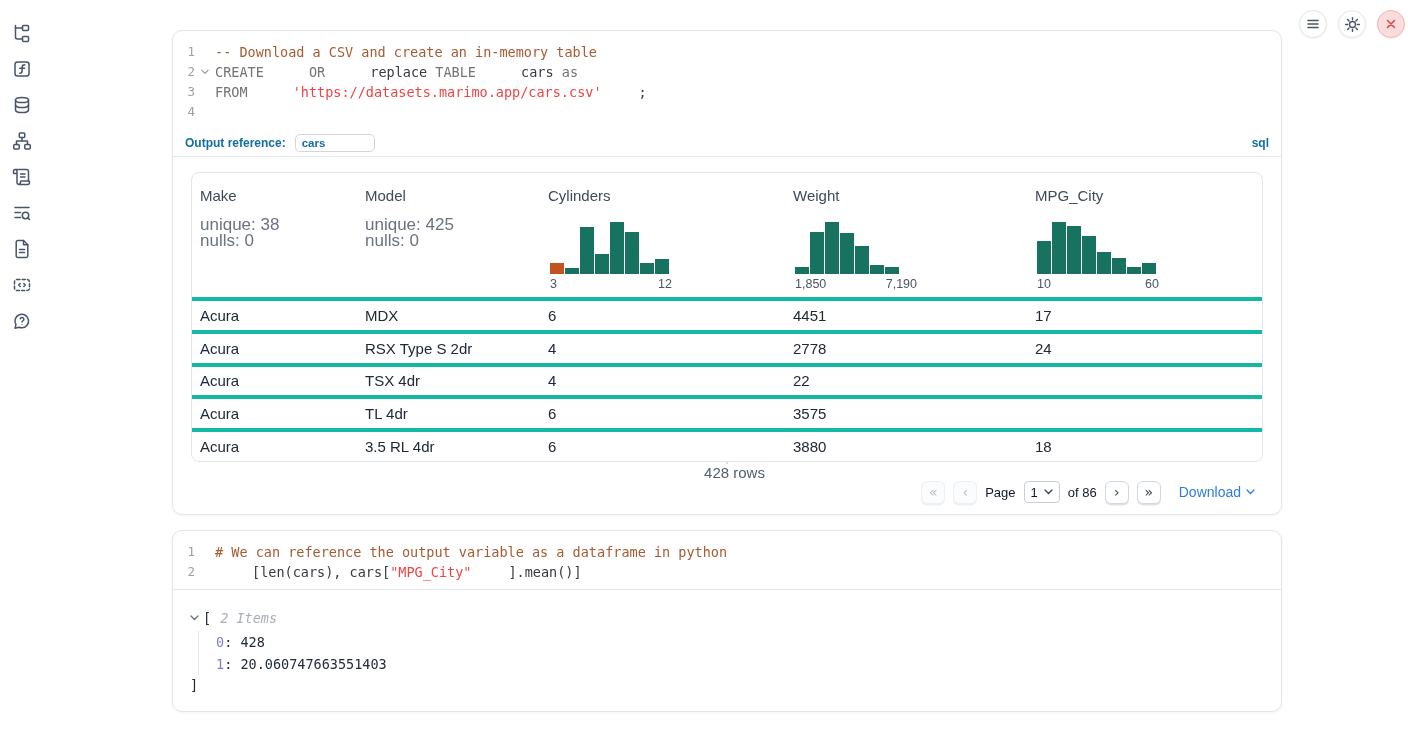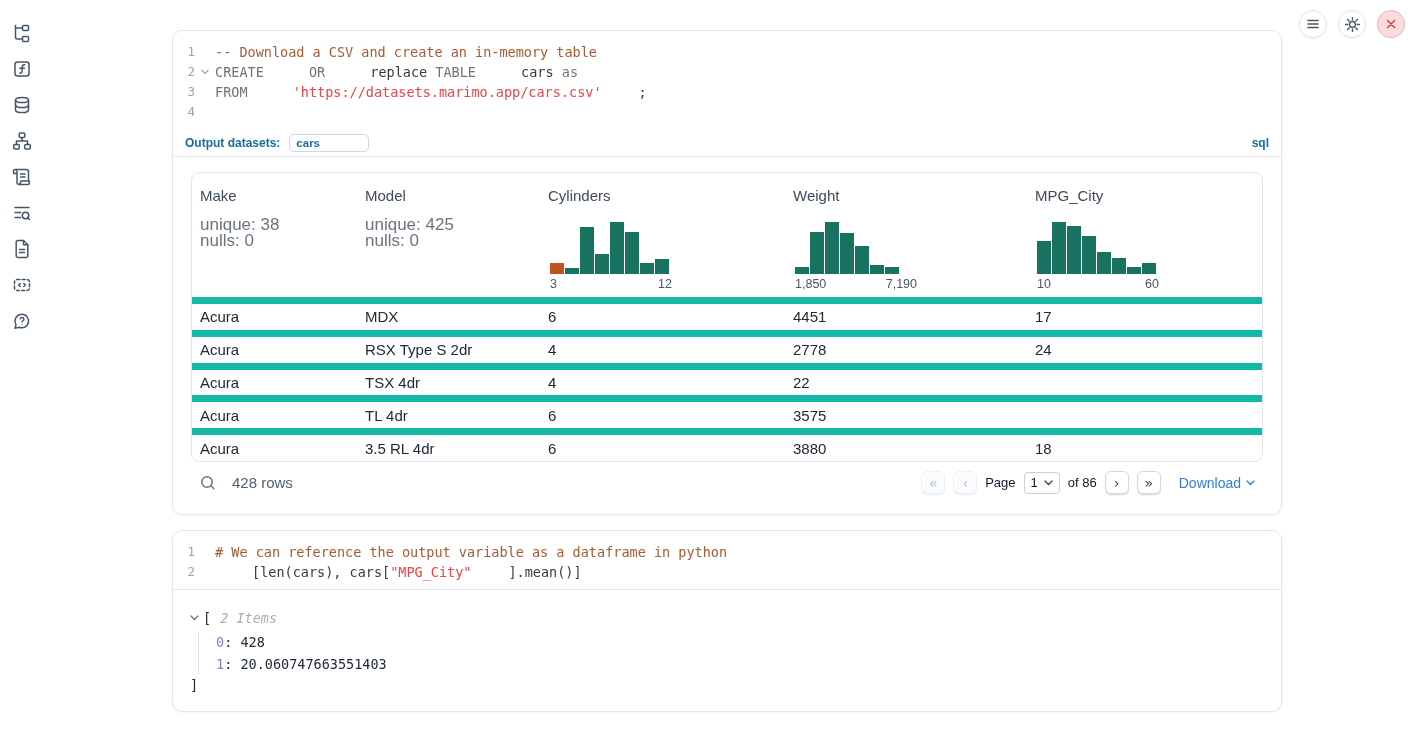--- a/index.html
+++ b/index.html
@@ -54,26 +54,26 @@
   .dt-grid { display:grid; grid-template-columns:165px 183px 245px 242px auto; }
   .dt-header { height:124px; }
   .dt-hcell { padding:14px 8px 0 8px; display:flex; flex-direction:column; }
   .col-label { font-size:15px; color:#3f4a5a; cursor:pointer; }
   .col-stats { margin-top:13px; font-size:17px; color:#6b7280; line-height:16px; }
   .hist { margin-top:auto; margin-bottom:6px; margin-left:2px; width:122px; }
   .hist-bars { display:flex; align-items:flex-end; gap:1px; height:52px; }
   .bar { width:14px; flex:none; background:#17735f; }
   .hist-axis { display:flex; justify-content:space-between; font-size:12.5px;
     color:#4b5563; margin-top:3px; }
-  .dt-row { border-top:7px solid #14b8a6; height:32.8px; cursor:pointer; }
+  .dt-row { border-top:4px solid #14b8a6; height:32.8px; cursor:pointer; }
   .dt-cell { padding:0 8px; font-size:15px; color:#202936; display:flex; align-items:center;
     overflow:hidden; white-space:nowrap; }
 
   
-  .dt-footer { height:42px; display:flex; align-items:center; padding:0 8px; }
+  .dt-footer { height:42px; display:flex; align-items:center; padding:0 8px;flex-direction:column; }
   .rows-count { margin-left:15px; font-size:15px; color:#52606f; }
   .pg-group { margin-left:auto; display:flex; align-items:center; gap:8px; }
   .pg-btn { width:24px; height:23px; border-radius:6px; display:flex; align-items:center;
     justify-content:center; font-size:14px; line-height:1; cursor:pointer;
     font-family:"DejaVu Sans",sans-serif; }
   .pg-btn.disabled { color:#b6bdc7; background:#fbfcfd; border:1px solid #eef1f4;
     box-shadow:0 1.5px 0 #eef1f4; }
   .pg-btn.active { color:#374151; background:#fff; border:1px solid #d3d8de;
     box-shadow:0 1.5px 0 #dfe3e8; }
   .pg-label { font-size:13px; color:#111827; }
@@ -199,21 +199,21 @@
     <div class="code-line">
       <span class="gutter">3</span>
       <span class="code-text"><span class="tok-keyword">FROM</span><span class="tok-plain"> </span><span class="tok-string">'https://datasets.marimo.app/cars.csv'</span><span class="tok-plain">;</span></span>
     </div>
     <div class="code-line">
       <span class="gutter">4</span>
     </div>
   </div>
 
   <div class="outvar-row">
-    <span class="outvar-label">Output datasets:</span>
+    <span class="outvar-label">Output reference:</span>
     <input class="outvar-input" type="text" value="cars" style="">
     <span class="lang-badge">sql</span>
   </div>
 
   <div class="cell-output">
     <div class="dtable">
 
       <div class="dt-grid dt-header">
         <div class="dt-hcell">
           <span class="col-label">Make</span>

